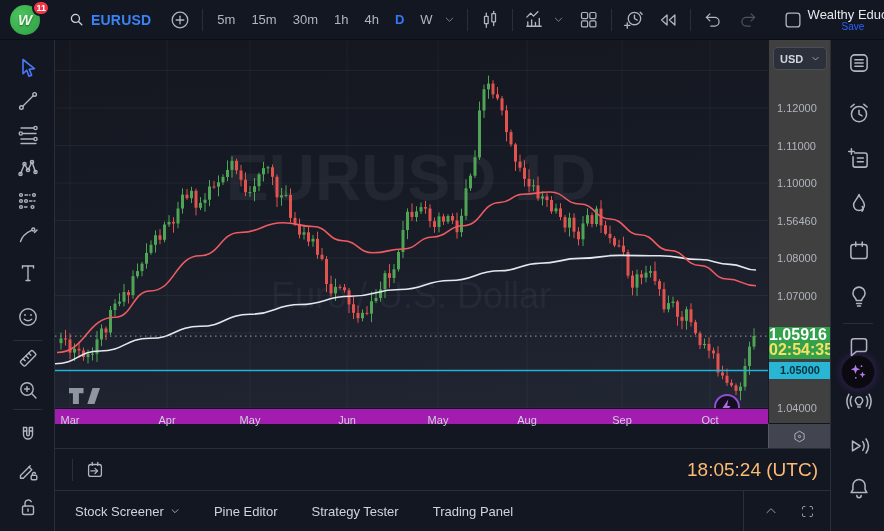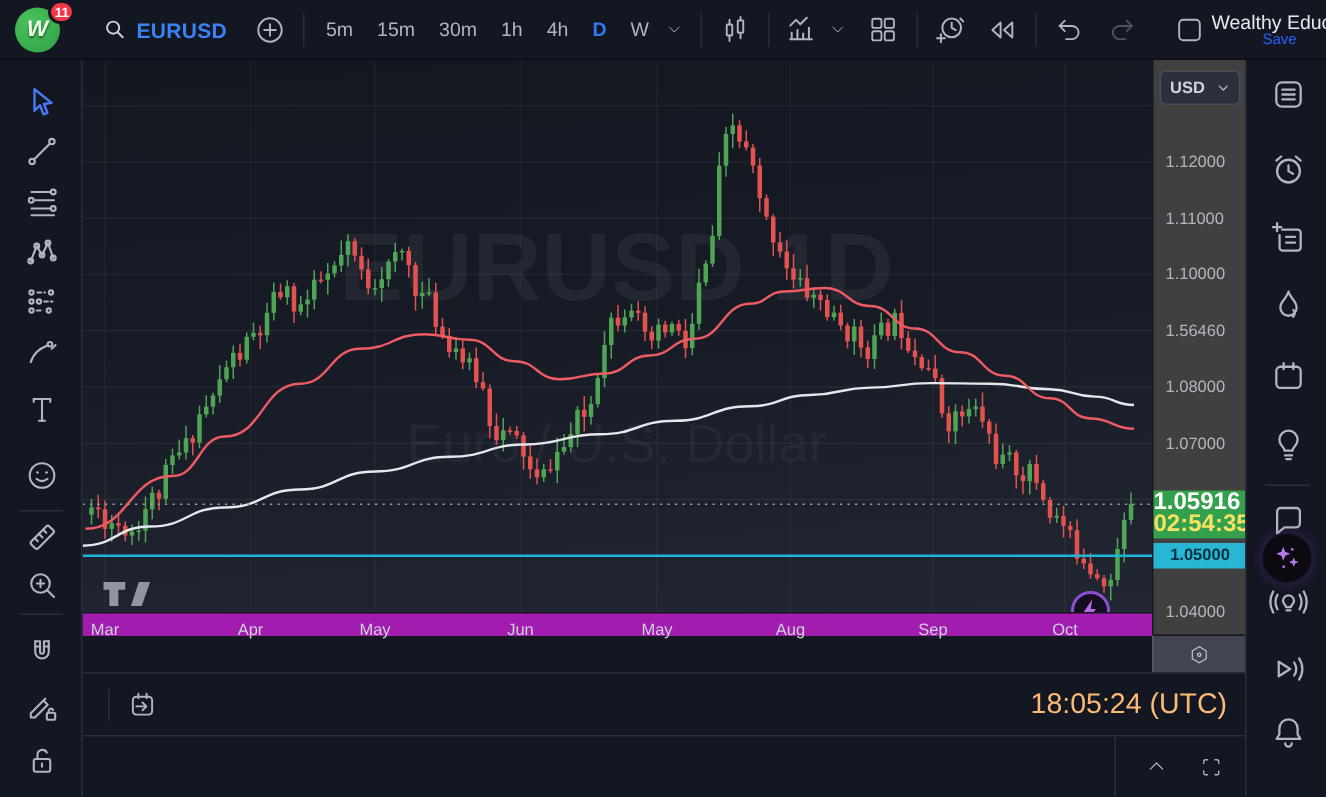--- a/index.html
+++ b/index.html
@@ -763,20 +763,39 @@
           <line x1="15" y1="3.8" x2="15" y2="7"></line>
           <line x1="7.5" y1="13" x2="14.5" y2="13"></line>
           <polyline points="12,10.2 14.8,13 12,15.8"></polyline>
         </svg>
       </span>
   </button>
   <span class="clock">18:05:24 (UTC)</span>
 </div>
 
 <div class="bottom-panel">
+  <div id="bp-items" style="display:flex;align-items:center">
+      <button class="panel-tab">
+        <span>Stock Screener</span>
+        <span style="display:flex">
+          <svg width="10" height="10" viewBox="0 0 24 24" style="stroke:#b2b5be;fill:none;stroke-width:2.2;stroke-linecap:round;stroke-linejoin:round">
+            <polyline points="5,9 12,16 19,9"></polyline>
+          </svg>
+        </span>
+      </button>
+      <button class="panel-tab">
+        <span>Pine Editor</span>
+      </button>
+      <button class="panel-tab">
+        <span>Strategy Tester</span>
+      </button>
+      <button class="panel-tab">
+        <span>Trading Panel</span>
+      </button>
+    </div>
   <div class="panel-right">
     <button class="icon-btn">
       <span style="display:flex">
           <svg width="14" height="14" viewBox="0 0 24 24">
             <polyline points="5,15 12,8 19,15"></polyline>
           </svg>
         </span>
     </button>
     <button class="icon-btn">
       <span style="display:flex">

